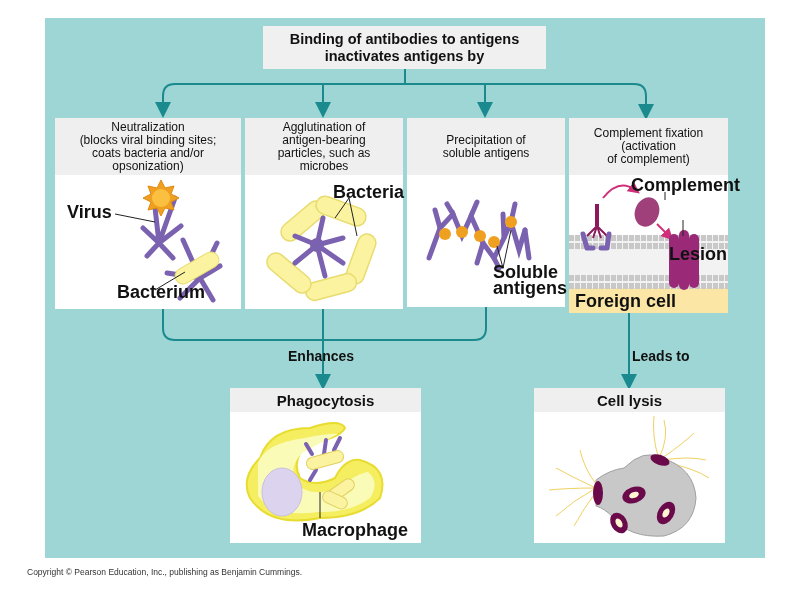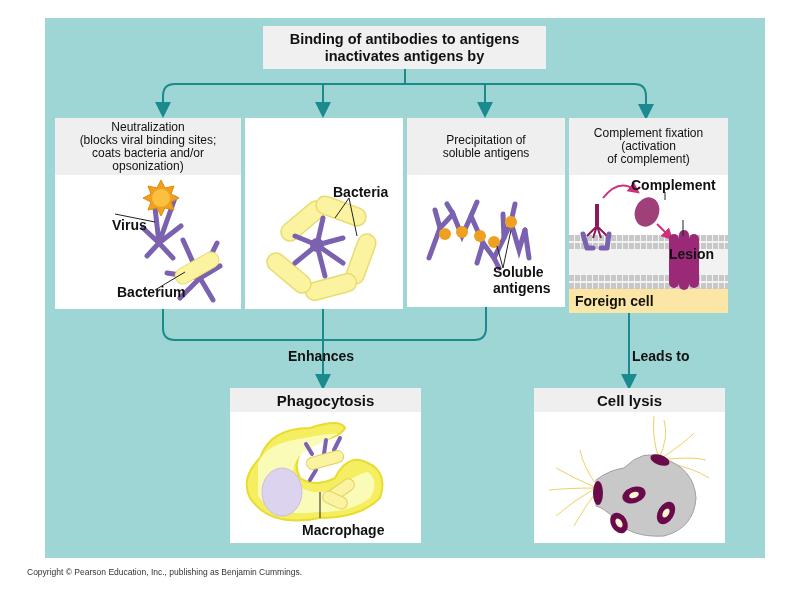--- a/index.html
+++ b/index.html
@@ -7,21 +7,21 @@
          font-family:"Liberation Sans", sans-serif; color:#111; }
   .panel { position:absolute; left:45px; top:18px; width:720px; height:540px; background:#9dd6d4; }
   .box { position:absolute; background:#ffffff; }
   .hdr { position:absolute; left:0; top:0; right:0; background:#efefef; text-align:center;
          font-size:12px; line-height:13px; display:flex; align-items:center; justify-content:center; }
   .hdr span { white-space:pre-line; }
   .title-box { position:absolute; left:263px; top:26px; width:283px; height:43px; background:#f0f0f0;
                text-align:center; font-weight:bold; font-size:14.5px; line-height:17px; display:flex;
                align-items:center; justify-content:center; }
   .title-box span { white-space:pre-line; }
-  .lbl { position:absolute; font-weight:bold; font-size:14px; line-height:16px; white-space:pre-line; }
+  .lbl { position:absolute; font-weight:bold; font-size:18px; line-height:16px; white-space:pre-line; }
   .conn { position:absolute; font-weight:bold; font-size:14px; }
   svg.lines { position:absolute; left:0; top:0; }
   .art { position:absolute; left:0; top:0; }
   .copyright { position:absolute; left:27px; top:567px; font-size:8.5px; color:#333; }
   .big-hdr { font-weight:bold; font-size:15px; }
 </style>
 </head>
 <body>
 
 <div class="panel"></div>
@@ -64,25 +64,31 @@
       <polygon points="118,92 122,100 131,98 128,106 136,110 128,114 131,122 122,120 118,128 114,120 105,122 108,114 100,110 108,106 105,98 114,100" fill="#f0a020" stroke="#e08a10"></polygon>
       <circle cx="118" cy="110" r="9" fill="#fcc040"></circle>
     </g>
     <g stroke="#7b62b0" stroke-width="5" stroke-linecap="round" fill="none">
       <path d="M145,160 L128,122 M145,160 L162,125 M145,160 L112,155 M145,160 L165,148 M145,160 L125,180 M145,160 L158,182"></path>
     </g>
     <rect x="118" y="142" width="48" height="16" rx="8" fill="#fbf3a0" stroke="#e8dc70" transform="rotate(-30 142 150)"></rect>
     <line x1="60" y1="96" x2="100" y2="104" stroke="#222" stroke-width="1"></line>
     <line x1="100" y1="172" x2="130" y2="154" stroke="#222" stroke-width="1"></line>
   </svg>
-  <div class="lbl" style="left:12px;top:99px;margin-left:45px;">Virus</div>
+  <div class="lbl" style="left:12px;top:86px;">Virus</div>
   <div class="lbl" style="left:18px;top:166px;padding-left:44px;">Bacterium</div>
 </div>
 
 <div class="box" style="left:245px;top:118px;width:158px;height:191px;">
+  <div class="hdr" style="height:57px;">
+    <span>Agglutination of
+antigen-bearing
+particles, such as
+microbes</span>
+  </div>
   <svg class="art" width="158" height="191">
     <g fill="#fbf3a0" stroke="#e8dc70" stroke-width="1.5">
       <rect x="32" y="94" width="52" height="18" rx="9" transform="rotate(-40 58 103)"></rect>
       <rect x="70" y="84" width="52" height="18" rx="9" transform="rotate(20 96 93)"></rect>
       <rect x="90" y="132" width="52" height="18" rx="9" transform="rotate(-70 116 141)"></rect>
       <rect x="60" y="160" width="52" height="18" rx="9" transform="rotate(-15 86 169)"></rect>
       <rect x="18" y="146" width="52" height="18" rx="9" transform="rotate(40 44 155)"></rect>
     </g>
     <g stroke="#7b62b0" stroke-width="5" stroke-linecap="round">
       <path d="M72,127 L50,118 M72,127 L78,100 M72,127 L98,120 M72,127 L98,145 M72,127 L80,158 M72,127 L50,145"></path>

